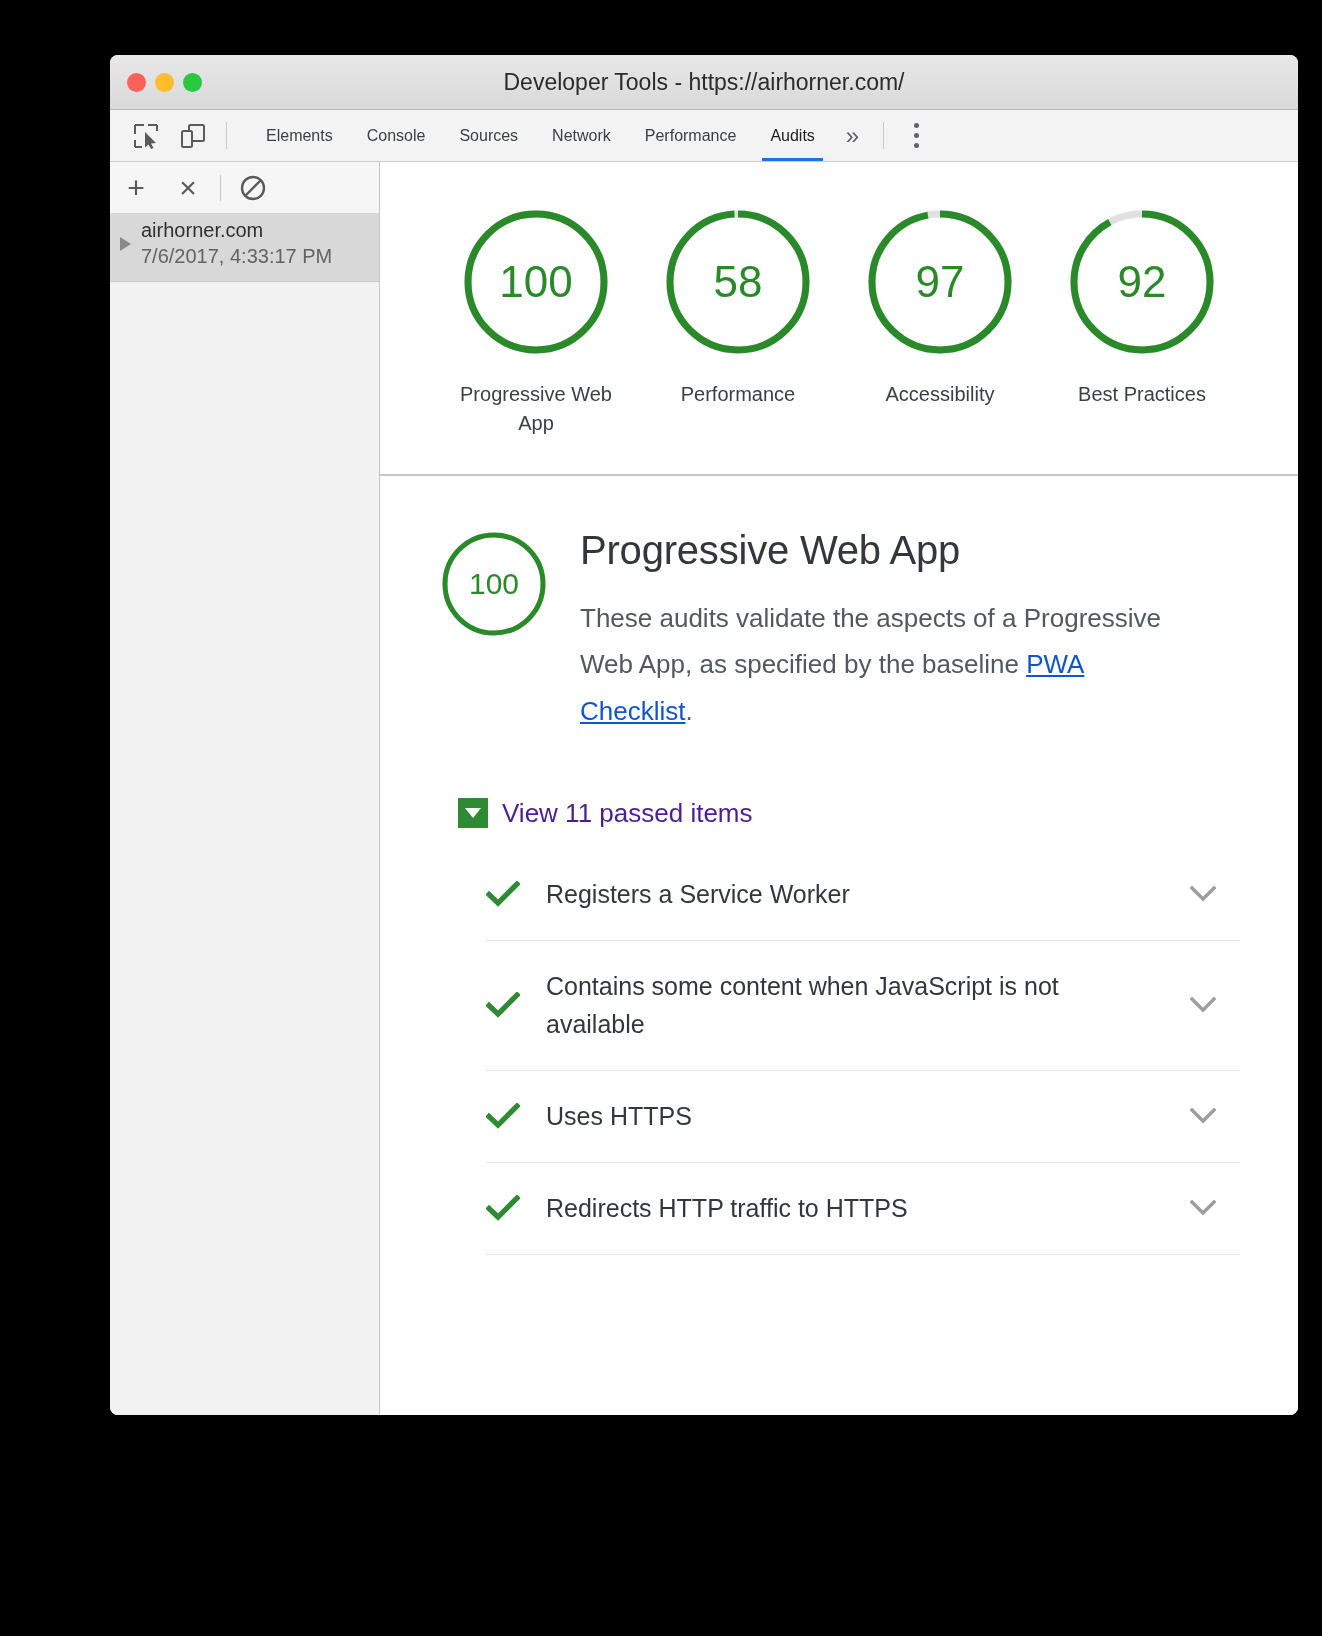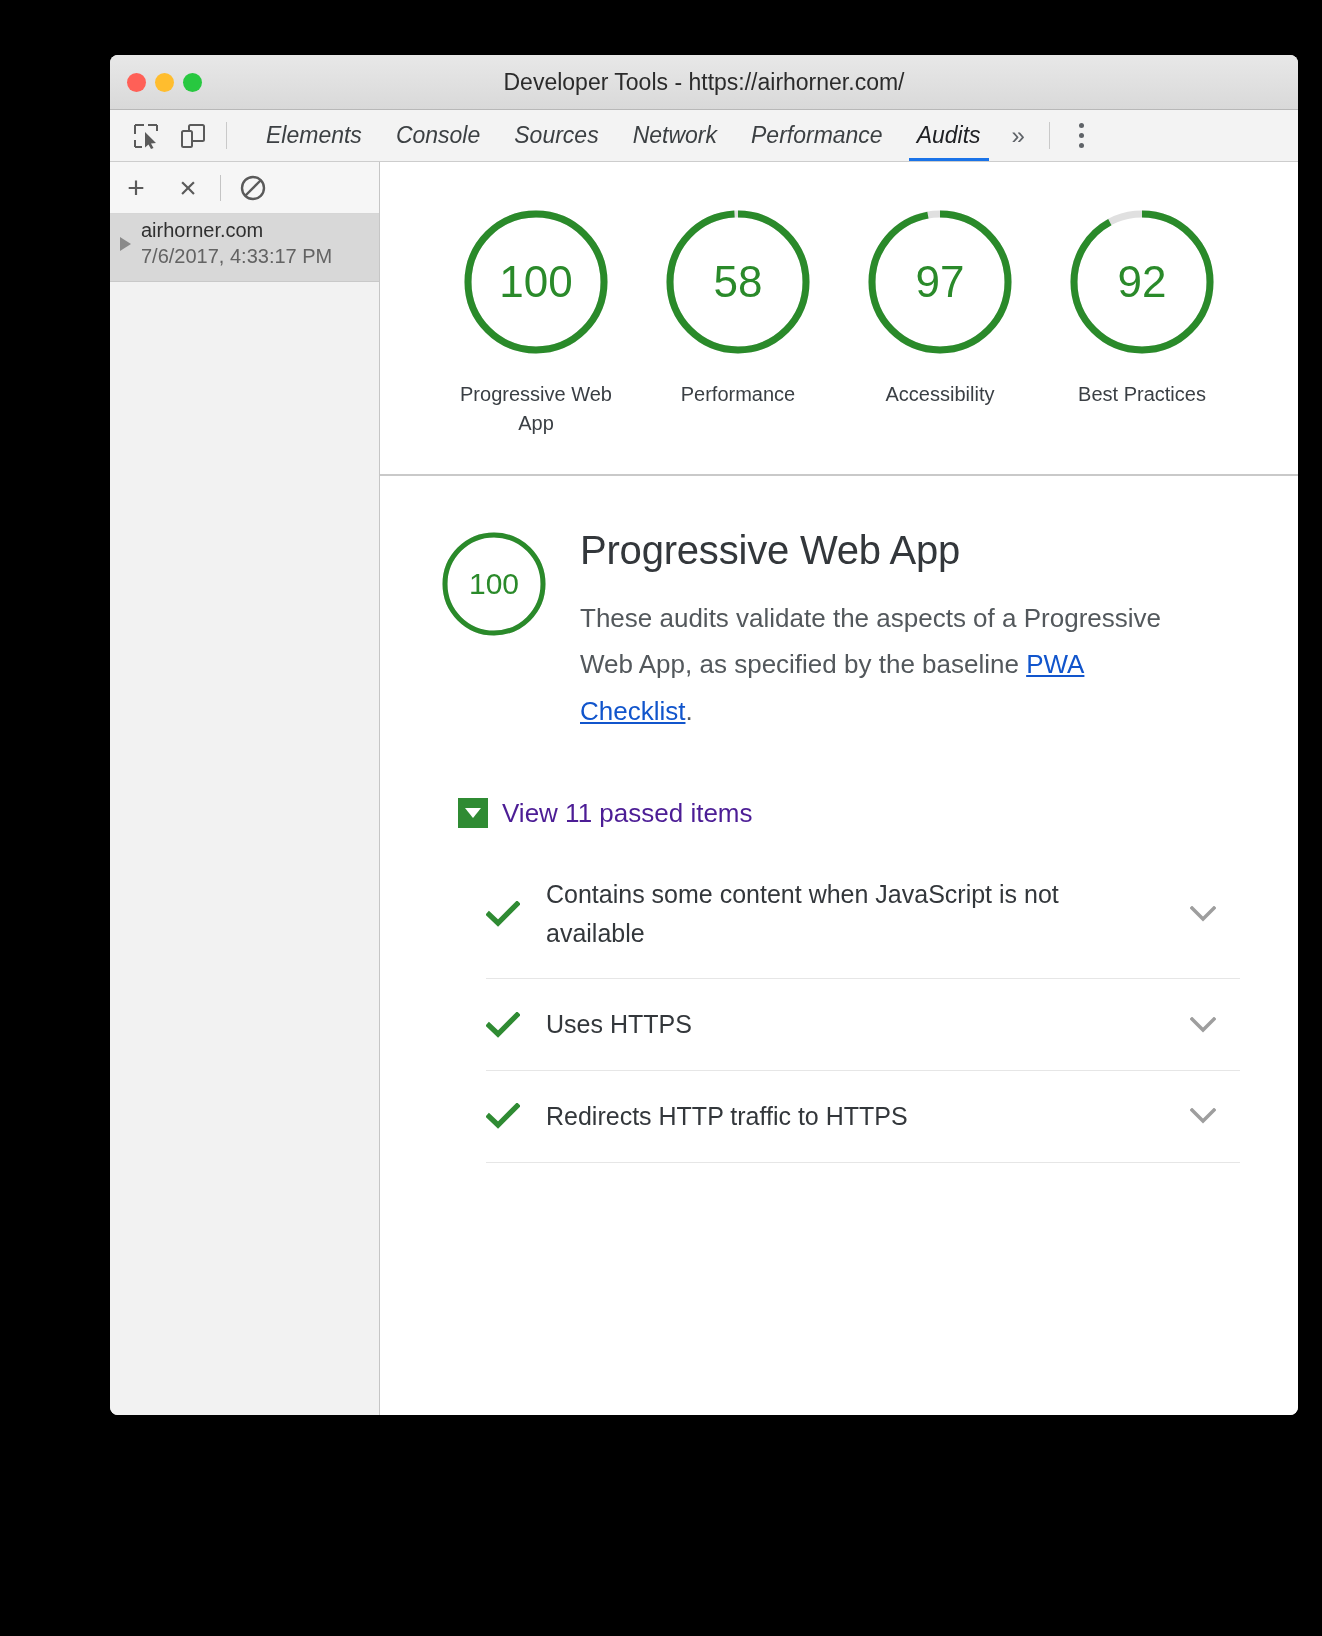--- a/index.html
+++ b/index.html
@@ -48,22 +48,22 @@
     display:flex; align-items:stretch;
   }
   .tool-btn {
     width:47px; display:flex; align-items:center; justify-content:center;
   }
   .tool-btn:first-child{ margin-left:12px; }
   .vsep { width:1px; background:#c9c9c9; margin:12px 10px; }
   .tabs { display:flex; align-items:stretch; margin-left:12px; }
   .tab {
     display:flex; align-items:center; padding:0 17px;
-    font-size:23px; color:#3c4043;
-    position:relative; white-space:nowrap;font-style:italic;
+    font-size:16px; color:#3c4043;
+    position:relative; white-space:nowrap;
   }
   .tab.active { color:#202124; }
   .tab.active::after {
     content:""; position:absolute; left:9px; right:9px; bottom:0;
     height:3px; background:#1a73e8;
   }
   .overflow {
     display:flex; align-items:center; padding:0 14px;
     font-size:24px; color:#5f6368;
   }
@@ -325,28 +325,41 @@
 
         <div class="passed-toggle">
           <span class="passed-box">
               <span class="t"></span>
             </span>
           <span class="passed-label">View 11 passed items</span>
         </div>
 
         <div class="audit-list">
 
-
-
           <div class="audit-row">
             <span class="check">
               <svg width="34" height="26" viewBox="0 0 34 26">
                   <path d="M3 13.5 L12 22 L31 3" stroke="#2f8b33" stroke-width="5.2" fill="none" stroke-linecap="square"></path>
                 </svg>
             </span>
+            <span class="audit-text">Registers a Service Worker</span>
+            <span class="chev">
+              <svg width="26" height="16" viewBox="0 0 26 16">
+                  <path d="M2 2 L13 13 L24 2" stroke="#9e9e9e" stroke-width="3.4" fill="none" stroke-linecap="square"></path>
+                </svg>
+            </span>
+          </div>
+
+
+          <div class="audit-row">
+            <span class="check">
+              <svg width="34" height="26" viewBox="0 0 34 26">
+                  <path d="M3 13.5 L12 22 L31 3" stroke="#2f8b33" stroke-width="5.2" fill="none" stroke-linecap="square"></path>
+                </svg>
+            </span>
             <span class="audit-text">Contains some content when JavaScript is not available</span>
             <span class="chev">
               <svg width="26" height="16" viewBox="0 0 26 16">
                   <path d="M2 2 L13 13 L24 2" stroke="#9e9e9e" stroke-width="3.4" fill="none" stroke-linecap="square"></path>
                 </svg>
             </span>
           </div>
 
           <div class="audit-row">
             <span class="check">

